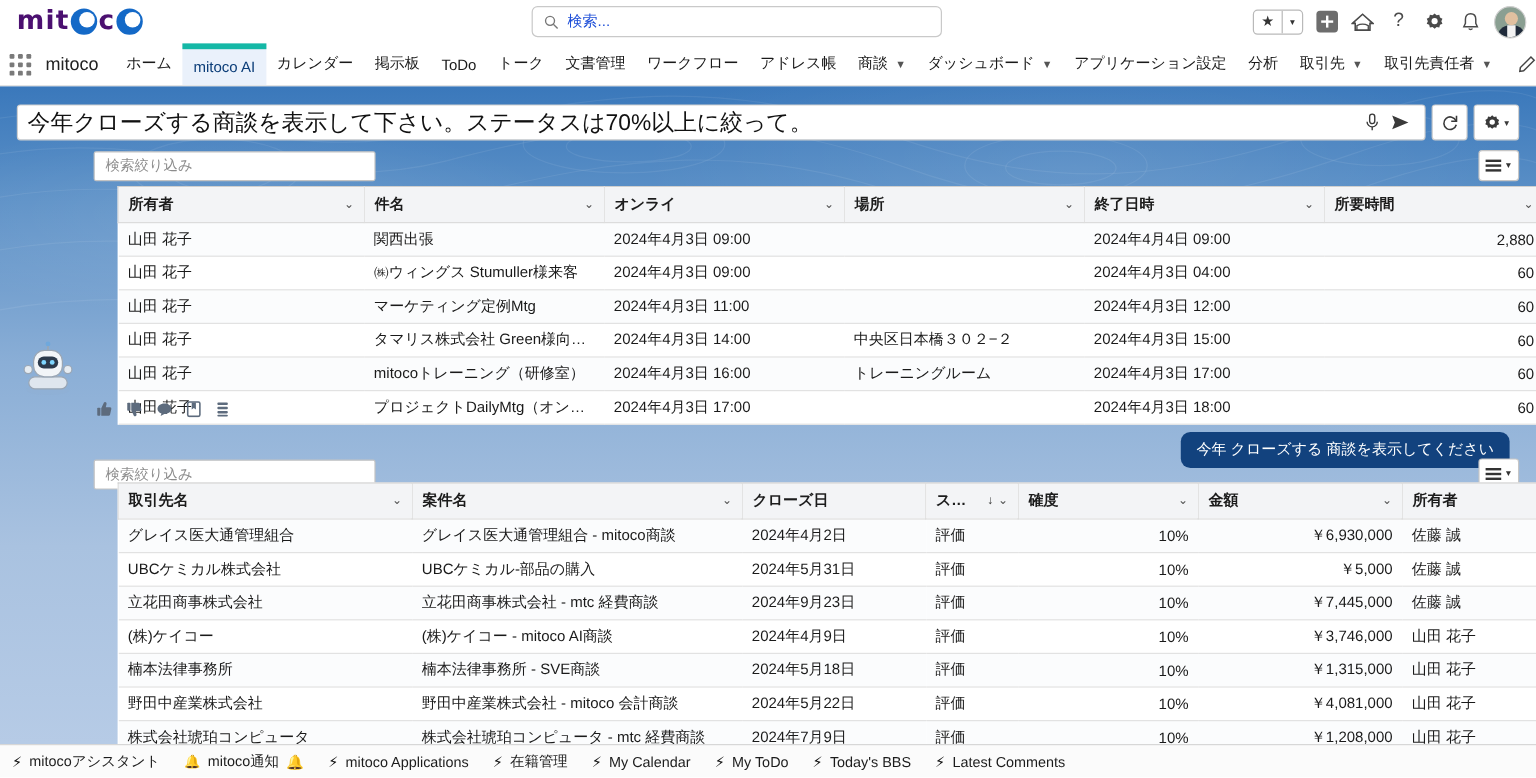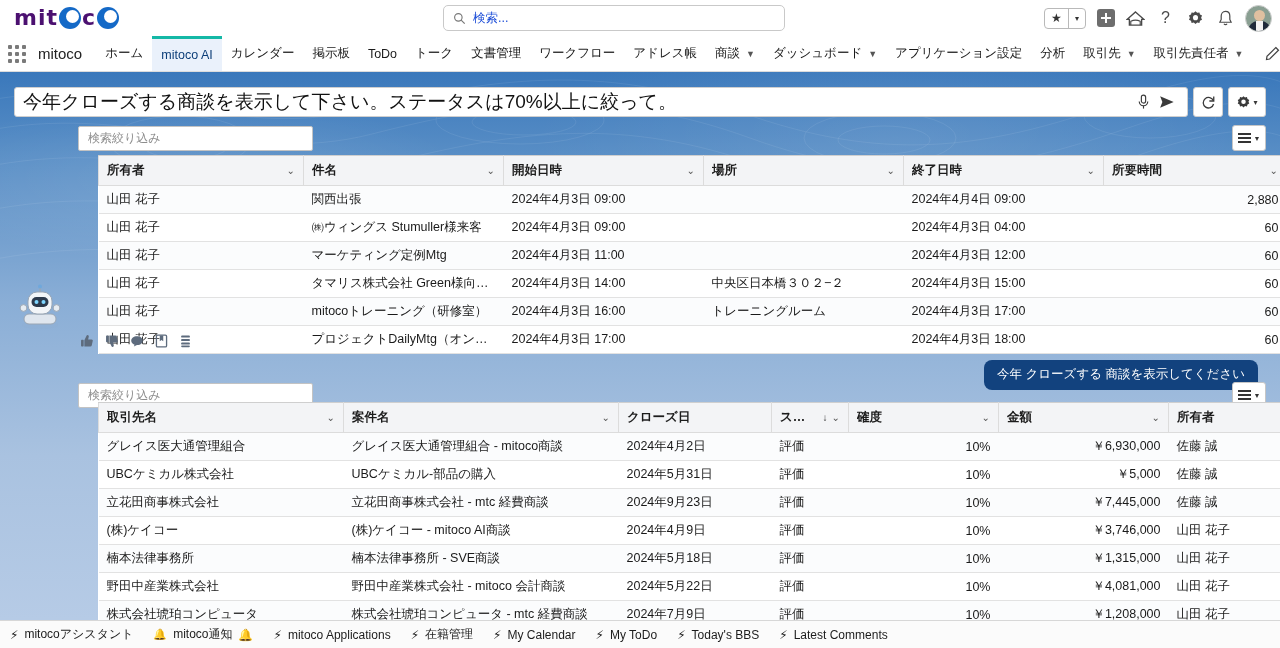--- a/index.html
+++ b/index.html
@@ -149,21 +149,21 @@
     display: flex; align-items: center;
     padding: 0 9px;
     font-size: 12.5px;
     color: #1a1a1a;
     white-space: nowrap;
     flex: none;
     height: 100%;
   }
   .nav-item.active {
     background: #eaf1fb;
-    border-top: 3px solid #14b8a6;
+    border-top: 5px solid #14b8a6;
     color: #0b3d78;
   }
   .nav-item .caret {
     margin-left: 6px;
     font-size: 9px;
     color: #555;
   }
   .nav-pencil {
     margin-left: auto;
     padding: 0 12px;
@@ -564,21 +564,21 @@
           <th>
               <div class="hdr">
                 <span class="lbl">件名</span>
                 <span class="ctrls">
                   <span class="chev">⌄</span>
                 </span>
               </div>
             </th>
           <th>
               <div class="hdr">
-                <span class="lbl">開始日時</span>
+                <span class="lbl">オンライ</span>
                 <span class="ctrls">
                   <span class="chev">⌄</span>
                 </span>
               </div>
             </th>
           <th>
               <div class="hdr">
                 <span class="lbl">場所</span>
                 <span class="ctrls">
                   <span class="chev">⌄</span>

